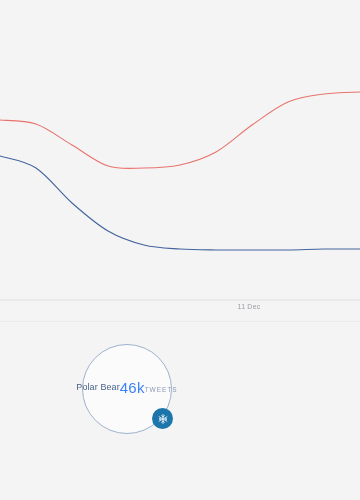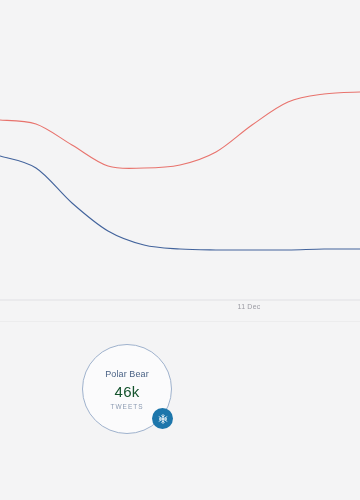--- a/index.html
+++ b/index.html
@@ -70,21 +70,20 @@
 
   .topic-card {
     position: absolute;
     width: 90px;
     height: 90px;
     border-radius: 50%;
     box-sizing: border-box;
     border: 1px solid #cfd6e4;
     background: #fbfbfc;
     display: flex;
-    flex-direction: column;
     align-items: center;
     justify-content: center;
   }
   .topic-card.blue  { border-color: #9fb2cd; }
   .topic-card.red   { border-color: #f0b8b8; }
 
   .card-title {
     font-size: 9px;
     letter-spacing: 0.1px;
     margin-bottom: 5px;
@@ -96,21 +95,21 @@
     letter-spacing: 0.2px;
     line-height: 1;
     margin-bottom: 4px;
   }
   .card-unit {
     font-size: 6.5px;
     letter-spacing: 1px;
   }
 
   .topic-card.blue .card-title { color: #4a6285; }
-  .topic-card.blue .card-value { color: #14532d; }
+  .topic-card.blue .card-value { color: #3b82f6; }
   .topic-card.blue .card-unit  { color: #8b9ab1; }
 
   .topic-card.red .card-title { color: #e07070; }
   .topic-card.red .card-value { color: #e4736f; }
   .topic-card.red .card-unit  { color: #e79a96; }
 
   .card-badge {
     position: absolute;
     right: -2px;
     bottom: 4px;

